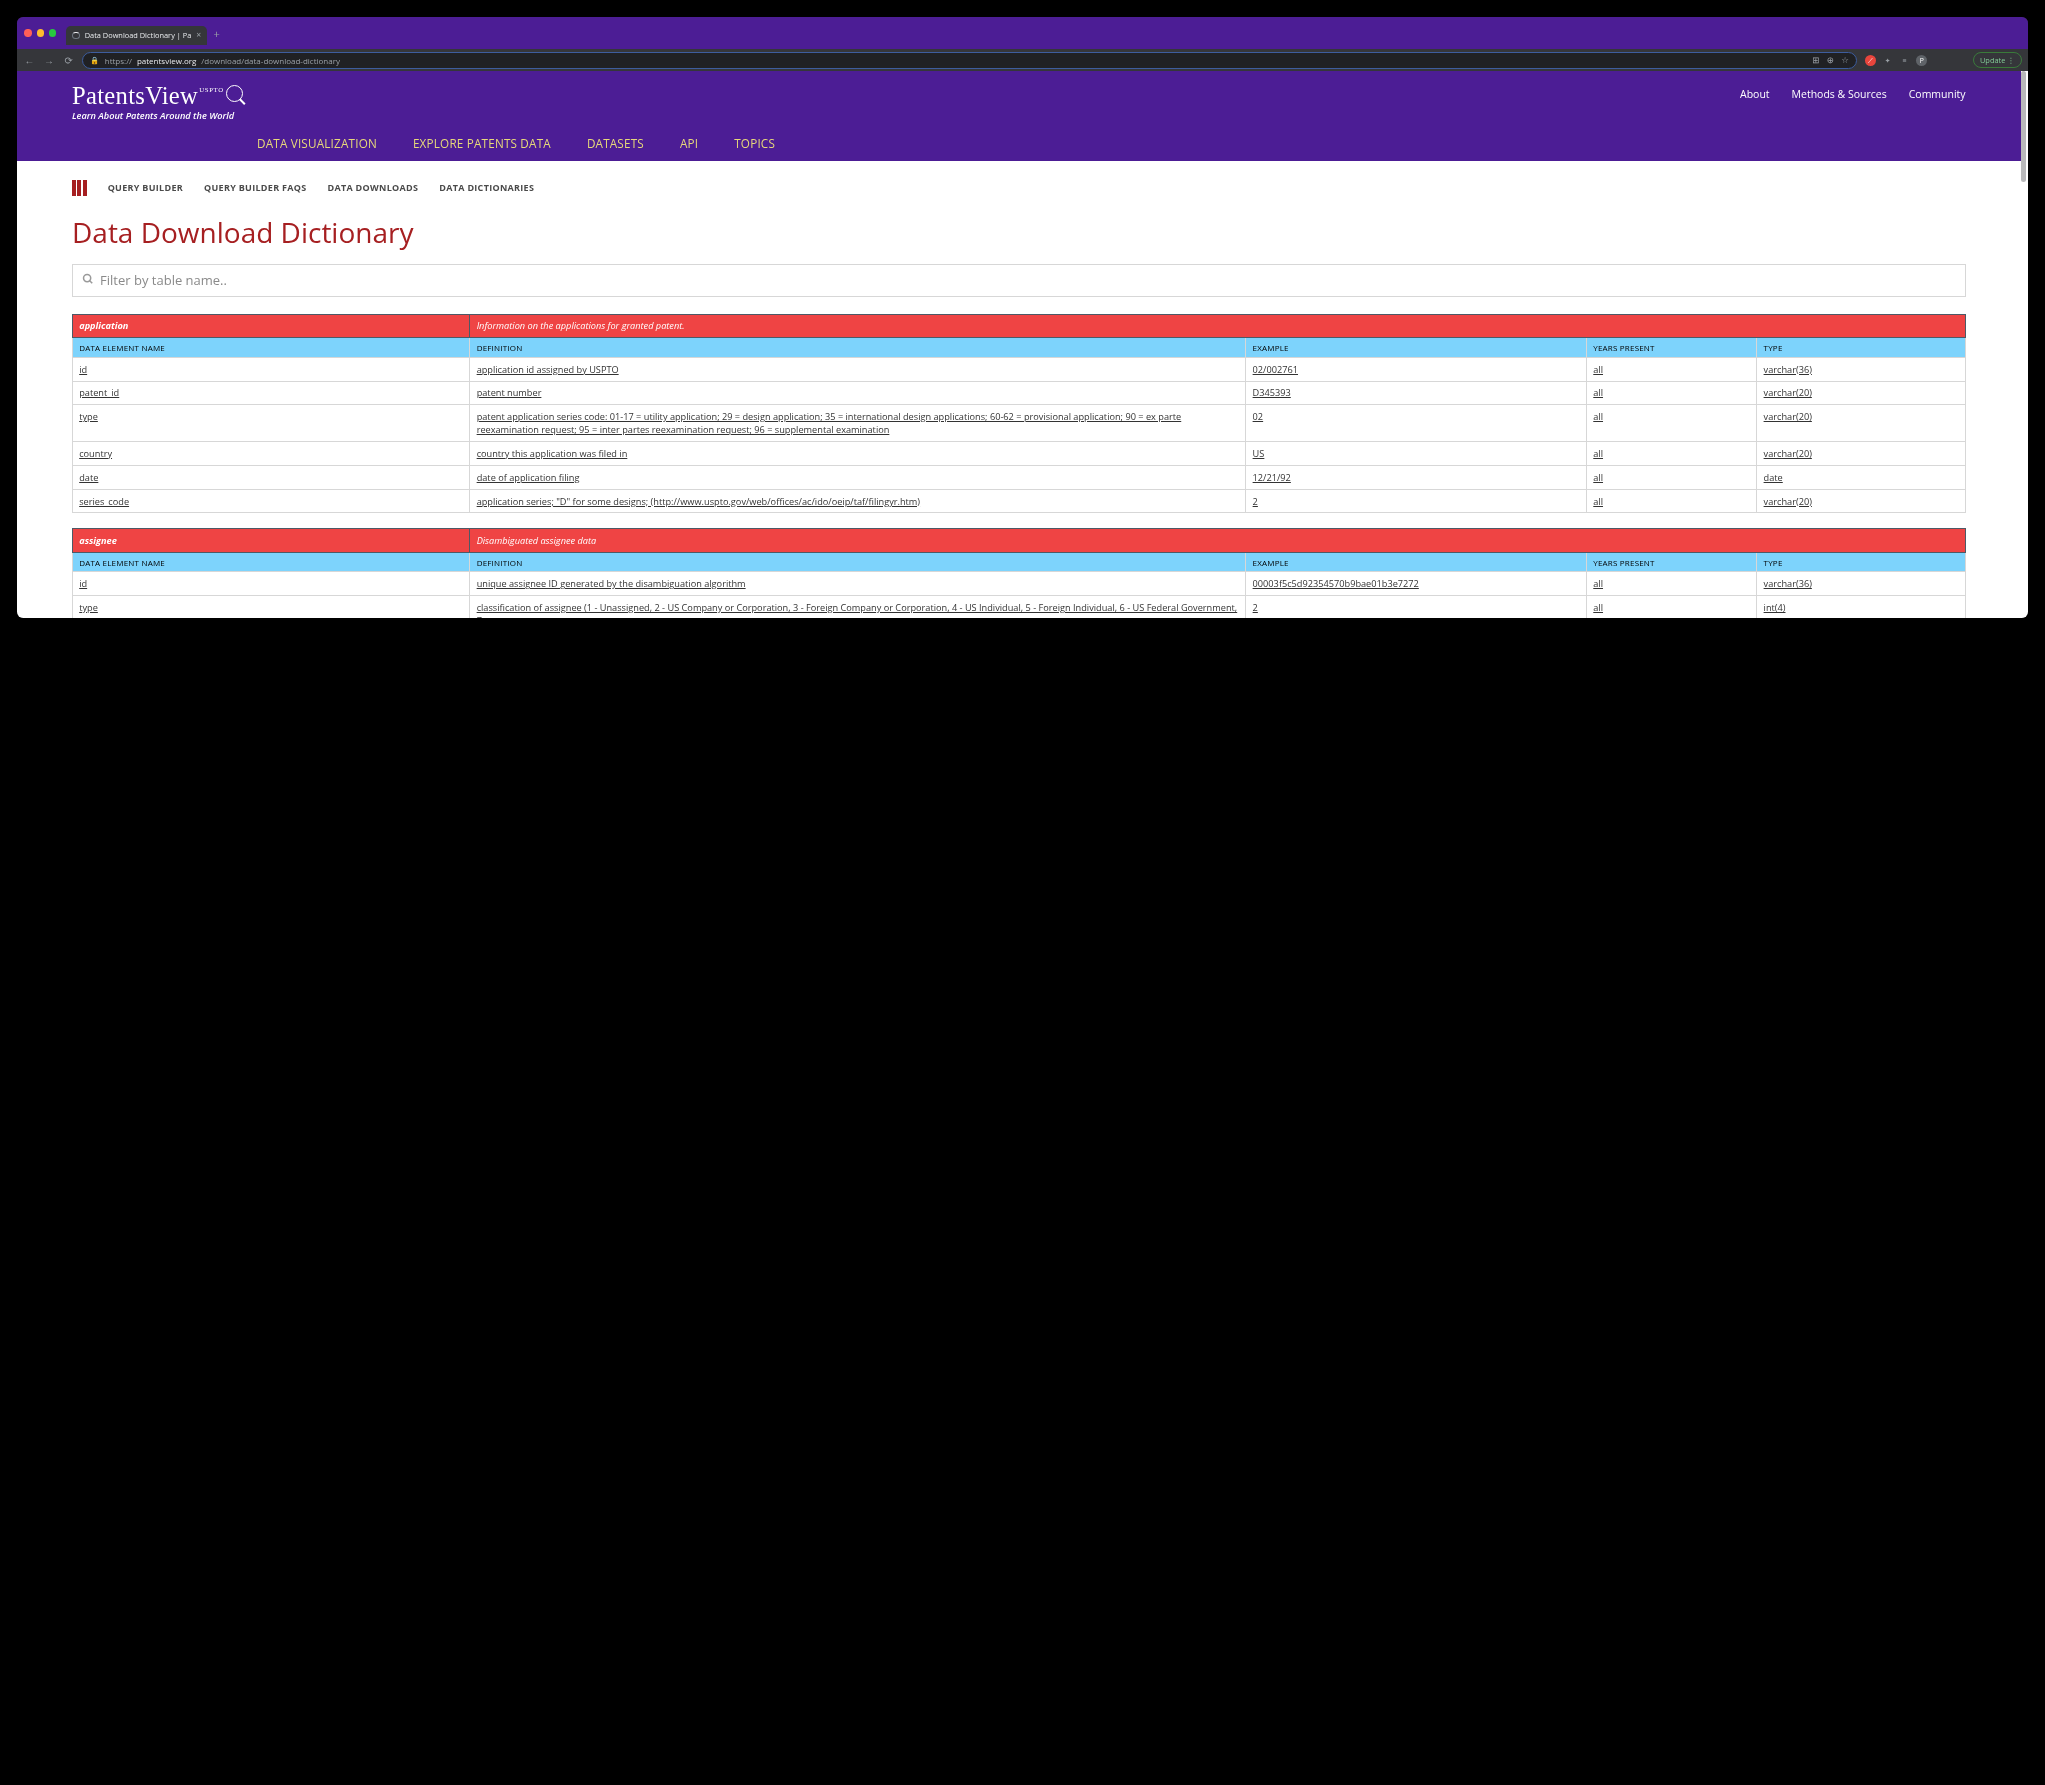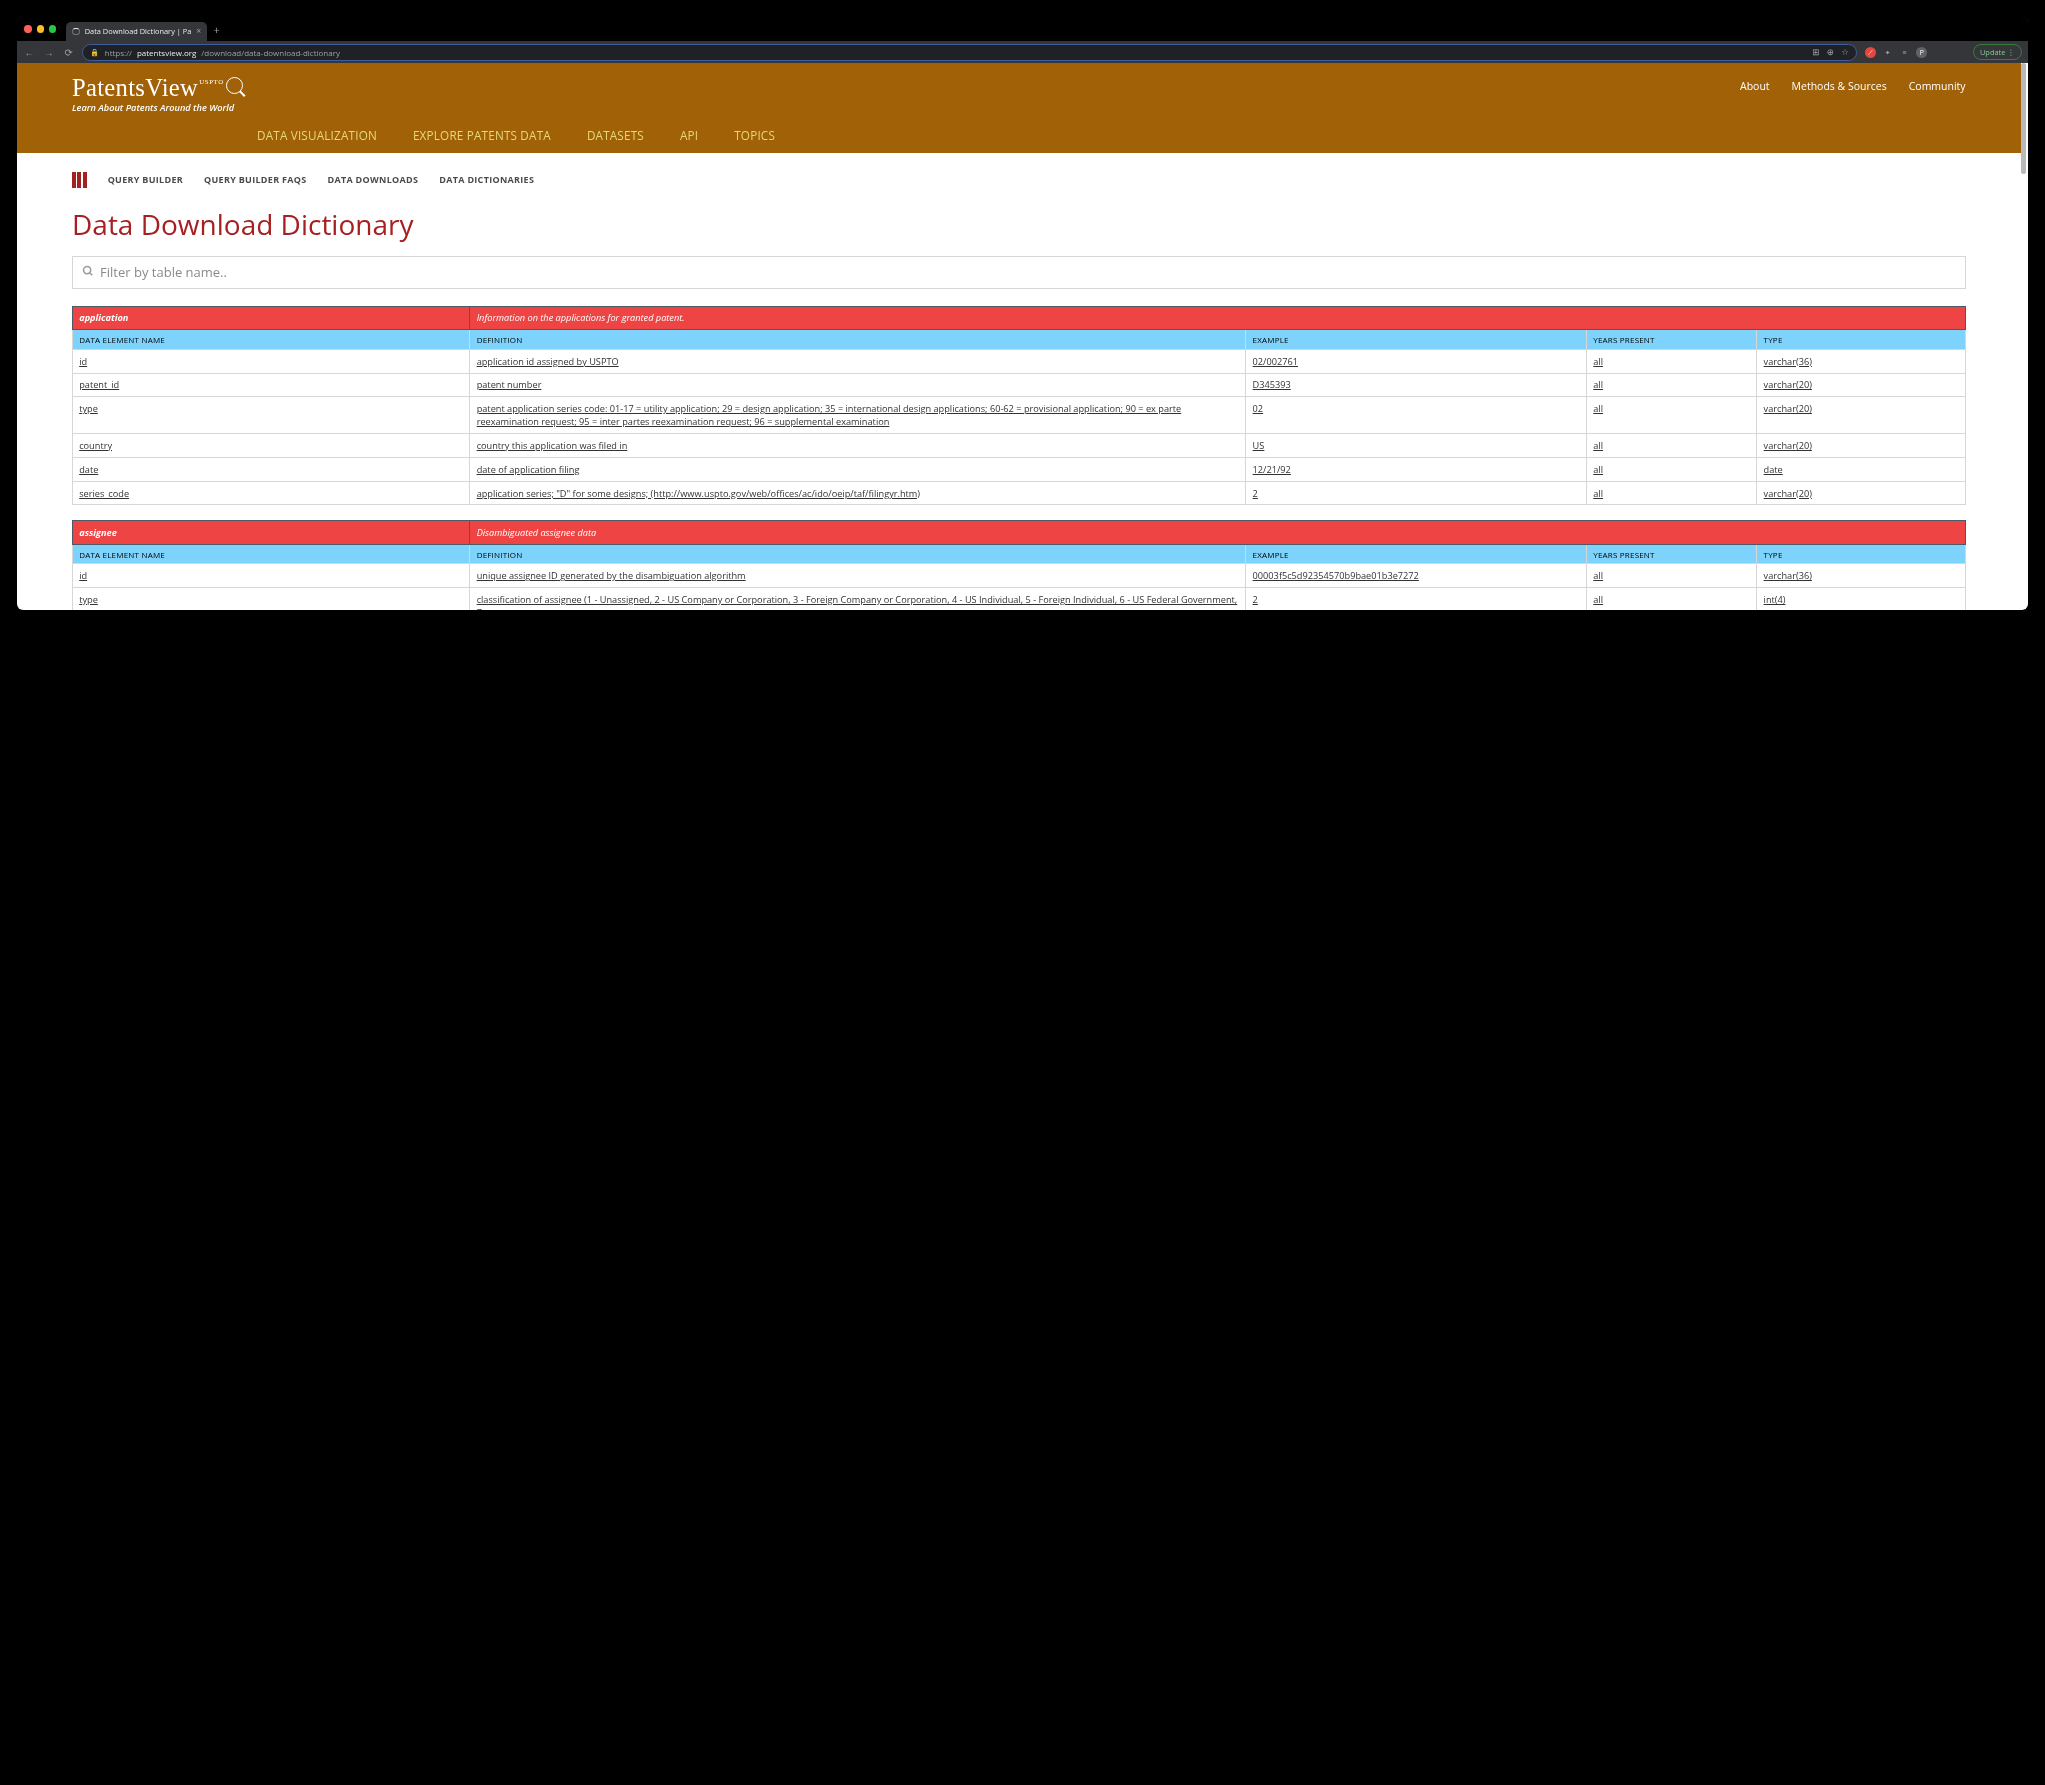--- a/index.html
+++ b/index.html
@@ -11,22 +11,22 @@
     }
     .browser-window {
       background: #2d2d30;
       border-radius: 6.2px;
       margin: 17px;
       overflow: hidden;
       box-shadow: 0 12.3px 37px rgba(0,0,0,0.5);
     }
     
     .tab-bar {
-      background: #000000;
-      height: 24px;
+      background: #4c1d95;
+      height: 32px;
       display: flex;
       align-items: center;
       padding: 0 7.4px;
     }
     .traffic-lights { display: flex; gap: 4.9px; margin-right: 9.9px; }
     .light { width: 7.4px; height: 7.4px; border-radius: 50%; }
     .light.red { background: #ff5f57; }
     .light.yellow { background: #febc2e; }
     .light.green { background: #28c840; }
     .tab {
@@ -100,21 +100,21 @@
     }
     .scrollbar-track{
       position:absolute; right:1.2px; top:0; bottom:0; width:6.2px; background:transparent;
     }
     .scrollbar-thumb{
       position:absolute; right:1.2px; top:0; width:4.9px; height:111px; background:#b9b9bb; border-radius:2.5px;
     }
 
     
     .site-header{
-      background:#a16207;
+      background:#4c1d95;
       color:#fff;
       padding: 11px 55px 9.9px 55px;
     }
     .site-top{ display:flex; align-items:flex-start; }
     .logo-block{}
     .logo-main{
       font-family: Georgia, "Times New Roman", serif;
       font-size:24.6px;
       font-weight:400;
       letter-spacing:0.3px;

